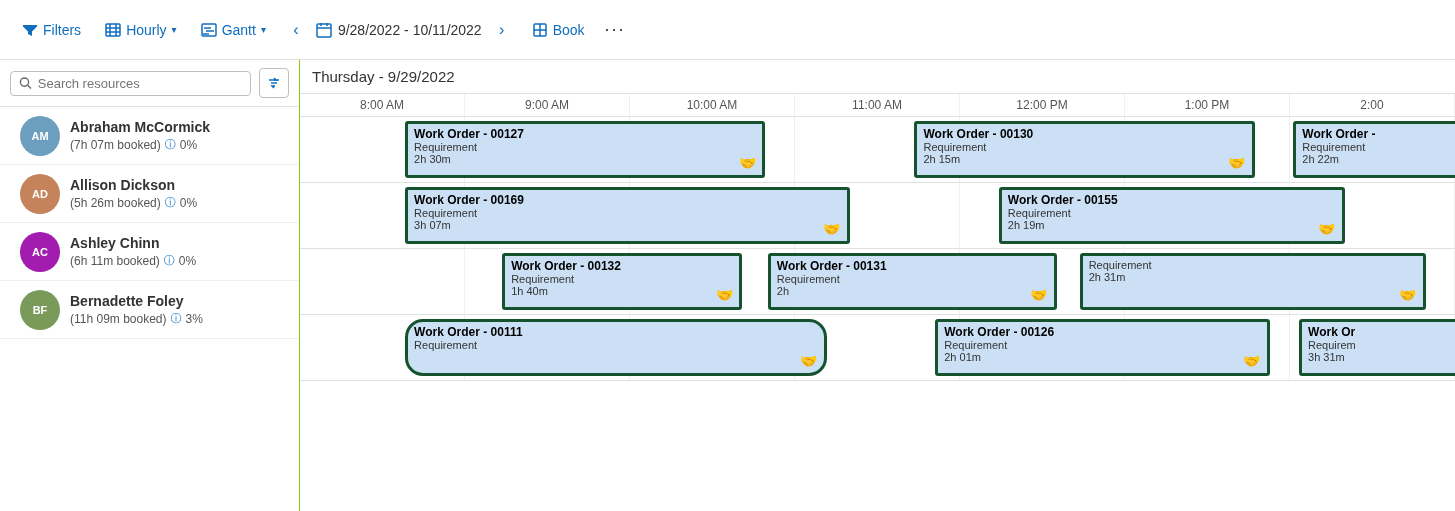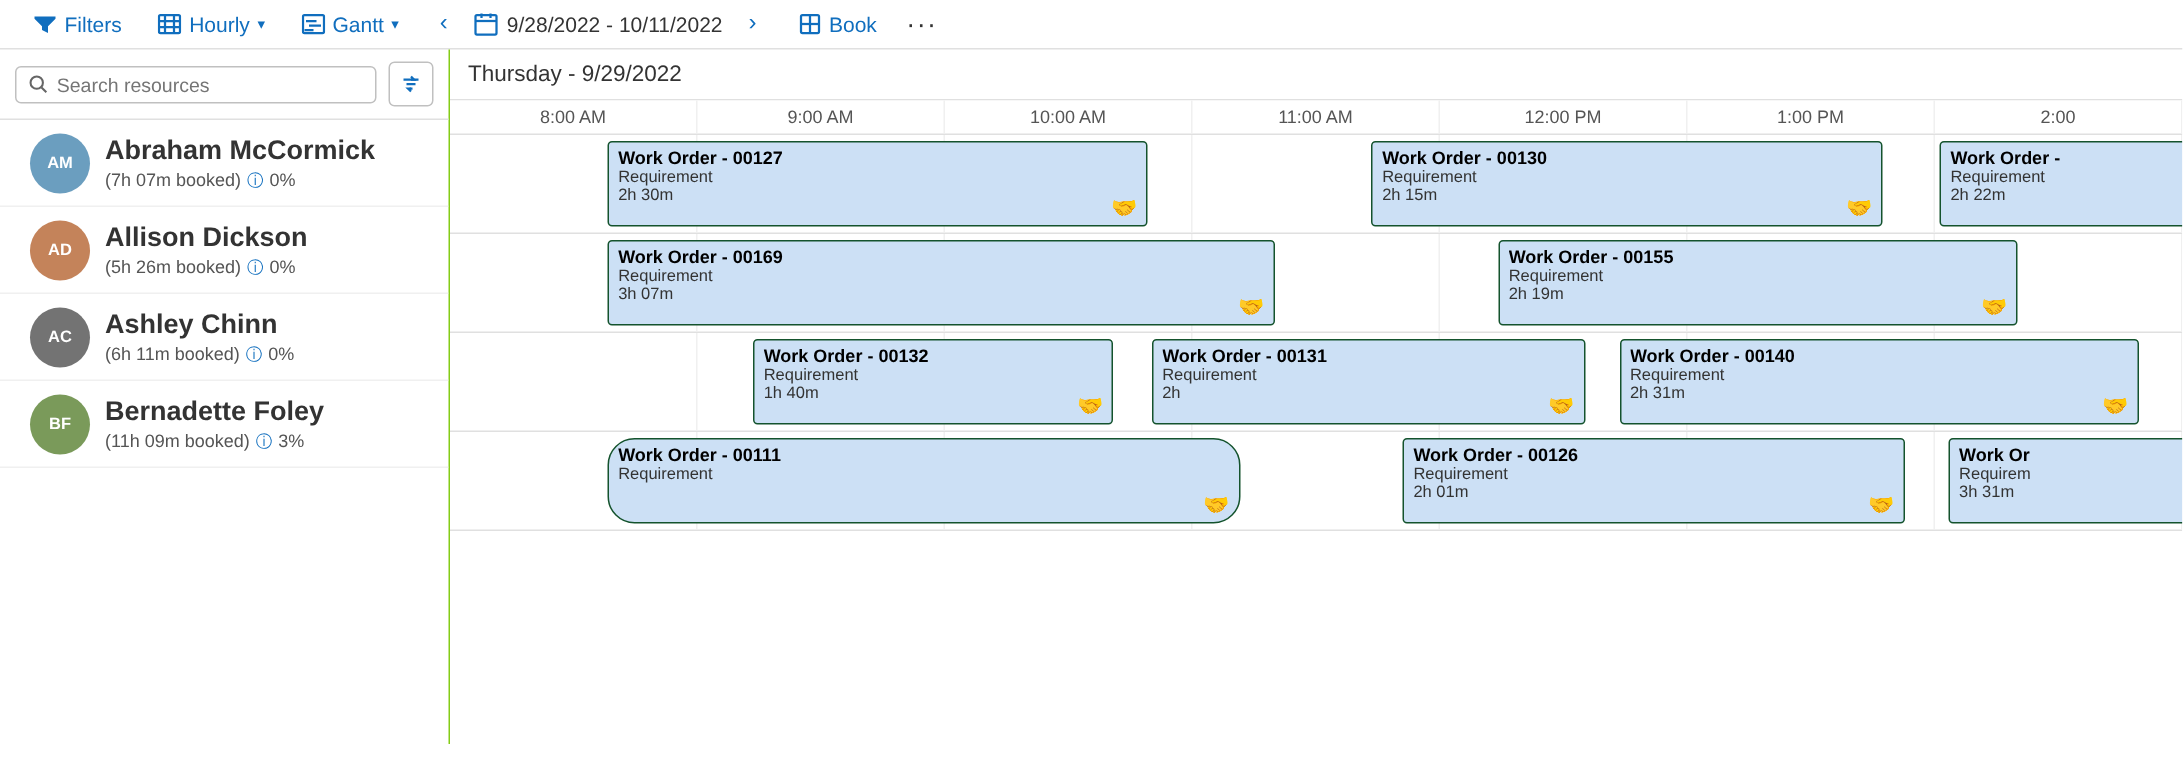--- a/index.html
+++ b/index.html
@@ -3,21 +3,21 @@
   <meta charset="utf-8">
   <style>
     * { box-sizing: border-box; margin: 0; padding: 0; }
     body { font-family: 'Segoe UI', sans-serif; font-size: 13px; background: #fff; overflow: hidden; }
 
     
     .toolbar {
       display: flex;
       align-items: center;
       padding: 0 12px;
-      height: 33px;
+      height: 60px;
       border-bottom: 1px solid #e0e0e0;
       gap: 4px;
     }
     .toolbar-btn {
       display: flex;
       align-items: center;
       gap: 5px;
       padding: 5px 10px;
       cursor: pointer;
       border-radius: 4px;
@@ -138,21 +138,21 @@
       align-items: center;
       justify-content: center;
       font-size: 16px;
       color: #fff;
       font-weight: bold;
     }
     .resource-info { flex: 1; min-width: 0; }
     .resource-name {
       font-weight: 600;
       color: #333;
-      font-size: 18px;
+      font-size: 14px;
     }
     .resource-meta {
       font-size: 12px;
       color: #555;
       display: flex;
       align-items: center;
       gap: 4px;
       margin-top: 2px;
     }
 
@@ -216,21 +216,21 @@
       width: 100%;
       min-height: 58px;
     }
 
     
     .work-order-block {
       position: absolute;
       top: 4px;
       bottom: 4px;
       background: #cce0f5;
-      border: 1px solid #14532d;
+      border: 3px solid #14532d;
       border-radius: 3px;
       padding: 3px 6px;
       overflow: hidden;
       cursor: pointer;
       font-size: 12px;
     }
     .wo-title {
       font-weight: 700;
       font-size: 12px;
       color: #000;
@@ -356,21 +356,21 @@
     <div class="resource-info">
       <div class="resource-name">Allison Dickson</div>
       <div class="resource-meta">
         <span>(5h 26m booked)</span>
         <span style="color:#106ebe; font-size:11px;">ⓘ</span>
         <span>0%</span>
       </div>
     </div>
   </div>
         <div class="resource-item">
-    <div class="avatar" style="background:#737373; font-size:11px;">
+    <div class="avatar" style="background:#a21caf; font-size:11px;">
       AC
     </div>
     <div class="resource-info">
       <div class="resource-name">Ashley Chinn</div>
       <div class="resource-meta">
         <span>(6h 11m booked)</span>
         <span style="color:#106ebe; font-size:11px;">ⓘ</span>
         <span>0%</span>
       </div>
     </div>
@@ -476,21 +476,20 @@
       <div class="wo-duration">1h 40m</div>
       <span class="wo-icon">🤝</span>
     </div>
             <div class="work-order-block" style="left: 40.5%; width: 25%;">
       <div class="wo-title">Work Order - 00131</div>
       <div class="wo-sub">Requirement</div>
       <div class="wo-duration">2h</div>
       <span class="wo-icon">🤝</span>
     </div>
             <div class="work-order-block" style="left: 67.5%; width: 30%;">
-      <div class="wo-title">Work Order - 00140</div>
       <div class="wo-sub">Requirement</div>
       <div class="wo-duration">2h 31m</div>
       <span class="wo-icon">🤝</span>
     </div>
           </div>
         </div>
         <div class="schedule-row" style="min-height: 66px;">
           <div class="grid-bg">
             <div class="grid-col"></div>
             <div class="grid-col"></div>

